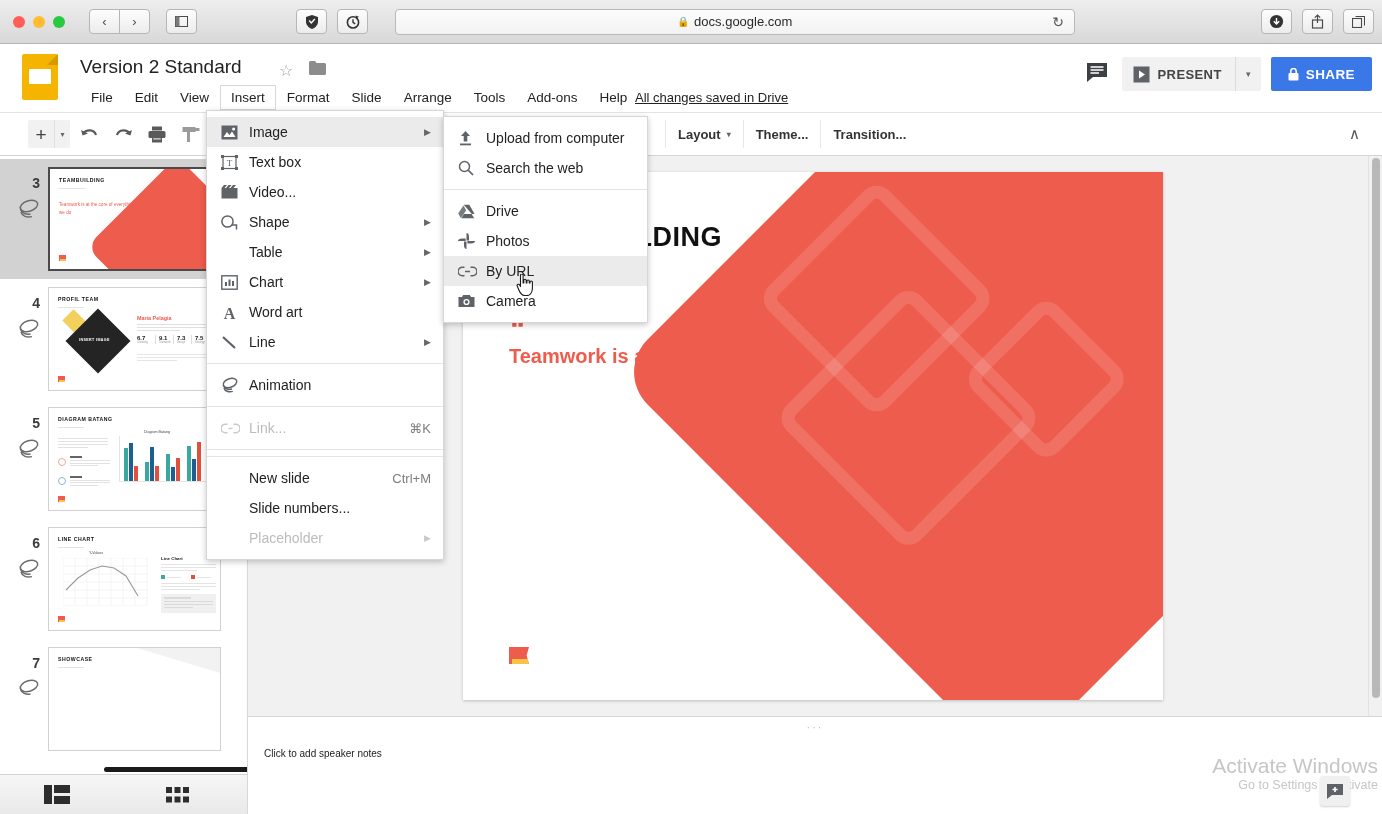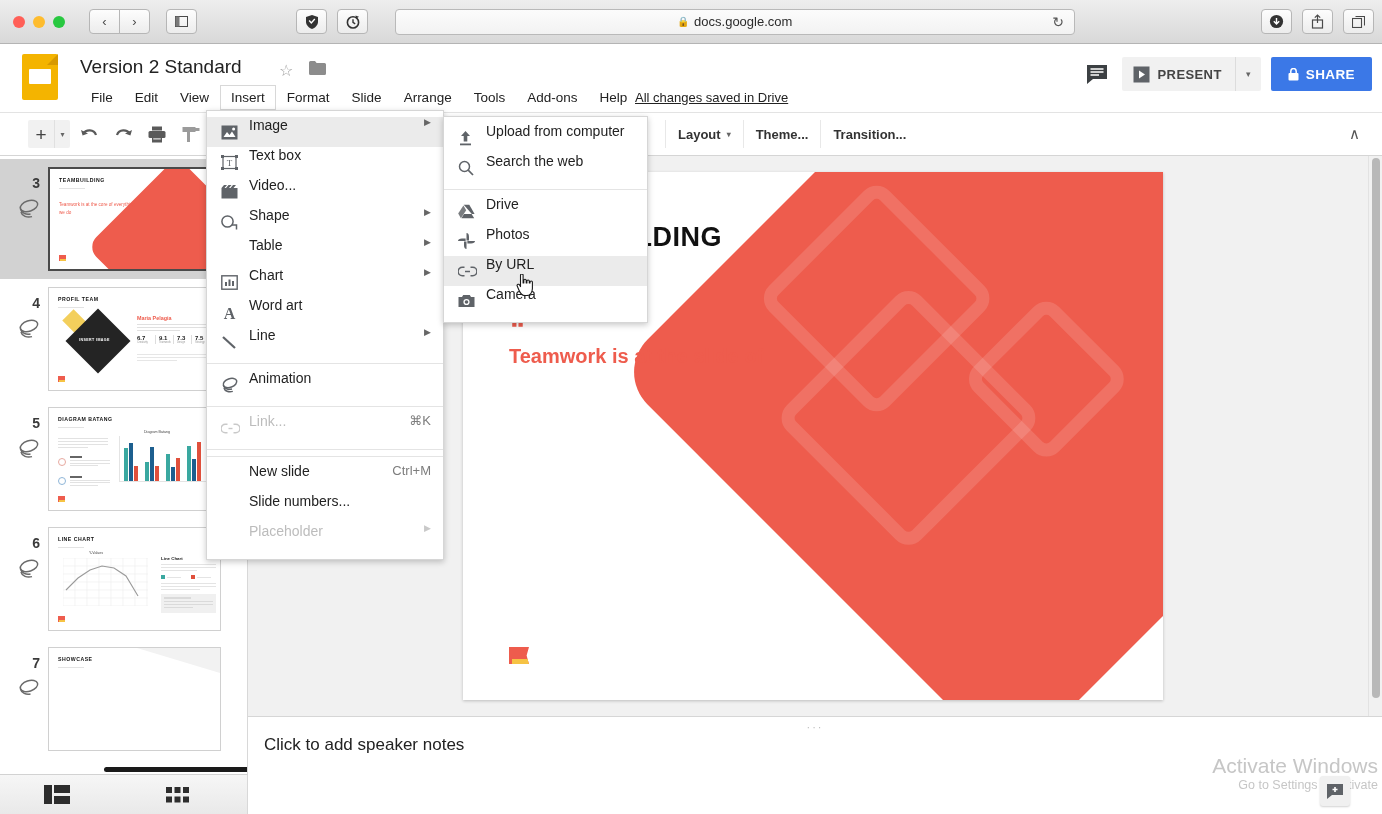--- a/index.html
+++ b/index.html
@@ -85,21 +85,21 @@
     background: #fff;
     box-shadow: 0 -1px 0 #d4d4d4 inset;
     border: 1px solid #d8d8d8; border-bottom: none;
     position: relative; z-index: 60; padding: 4px 10px;
   }
   .save-status {
     position: absolute; left: 635px; top: 46px;
     font-size: 13px; color: #222; text-decoration: underline;
   }
 
-  .hdr-right { position: absolute; right: 10px; top: 13px; display: flex; align-items: center; gap: 10px; }
+  .hdr-right { position: absolute; right: 10px; top: 13px; display: flex; gap: 10px; }
   .comment-btn { width: 30px; height: 30px; display:flex; align-items:center; justify-content:center; }
   .present-group {
     display: flex; align-items: center; background: #f1f1f1;
     border-radius: 2px; height: 34px;
   }
   .present-btn {
     display: flex; align-items: center; gap: 8px;
     padding: 0 13px 0 11px; height: 34px;
     font-size: 13px; font-weight: bold; color: #444; letter-spacing: .4px;
   }
@@ -303,22 +303,22 @@
   
   .notes-pane {
     position: absolute; left: 248px; right: 0; top: 716px; bottom: 0;
     background: #fff; border-top: 1px solid #d6d6d6;
   }
   .notes-handle {
     position: absolute; left: 50%; top: 4px; transform: translateX(-50%);
     letter-spacing: 2px; color: #bdbdbd; font-size: 11px;
   }
   .notes-placeholder {
-    position: absolute; left: 16px; top: 18px;
-    font-size: 17px; color: #222;
+    position: absolute; left: 16px; top: 31px;
+    font-size: 10px; color: #222;
   }
 
   
   .watermark {
     position: absolute; right: 4px; bottom: 22px; text-align: right;
     color: #c6c6c6; pointer-events: none;
   }
   .wm-title { font-size: 21px; line-height: 1.15; }
   .wm-sub { font-size: 12.5px; }
   .gdoc-badge {
@@ -330,21 +330,21 @@
 
   
   .menu {
     position: absolute; background: #fff;
     border: 1px solid #d6d6d6; box-shadow: 0 2px 6px rgba(0,0,0,.22);
     padding: 6px 0; z-index: 100;
   }
   .menu-main { left: 206px; top: 110px; width: 238px; }
   .menu-sub  { left: 443px; top: 116px; width: 205px; }
   .mrow {
-    display: flex; height: 30px;
+    display: flex; align-items: center; height: 30px;
     padding: 0 12px 0 14px; font-size: 14px; color: #222; white-space: nowrap;
   }
   .mrow.hover { background: #ebebeb; }
   .mrow.disabled { color: #bcbcbc; }
   .micon { width: 28px; flex: none; display:flex; align-items:center; font-size: 15px; color: #555; }
   .mrow.disabled .micon { color: #c9c9c9; }
   .mlabel { flex: 1; }
   .mshort { color: #7d7d7d; font-size: 13px; margin-left: 20px; }
   .marrow { font-size: 9px; color: #666; margin-left: 16px; }
   .mdiv { height: 1px; background: #e4e4e4; margin: 6px 0; }

